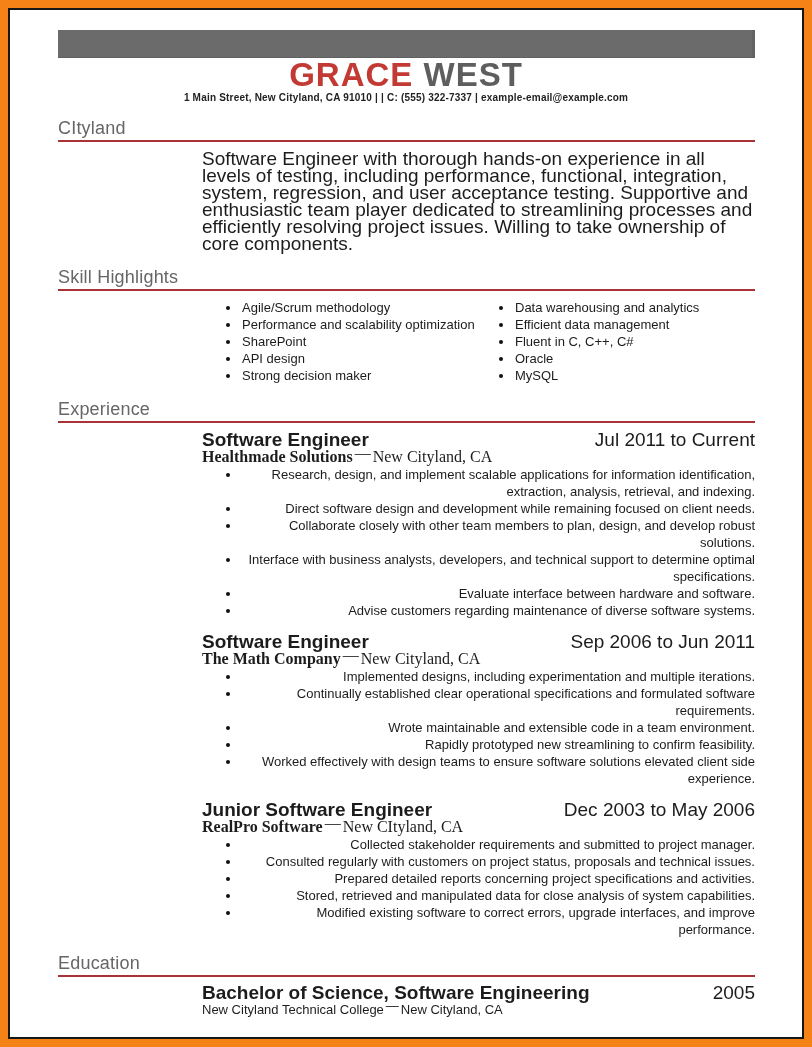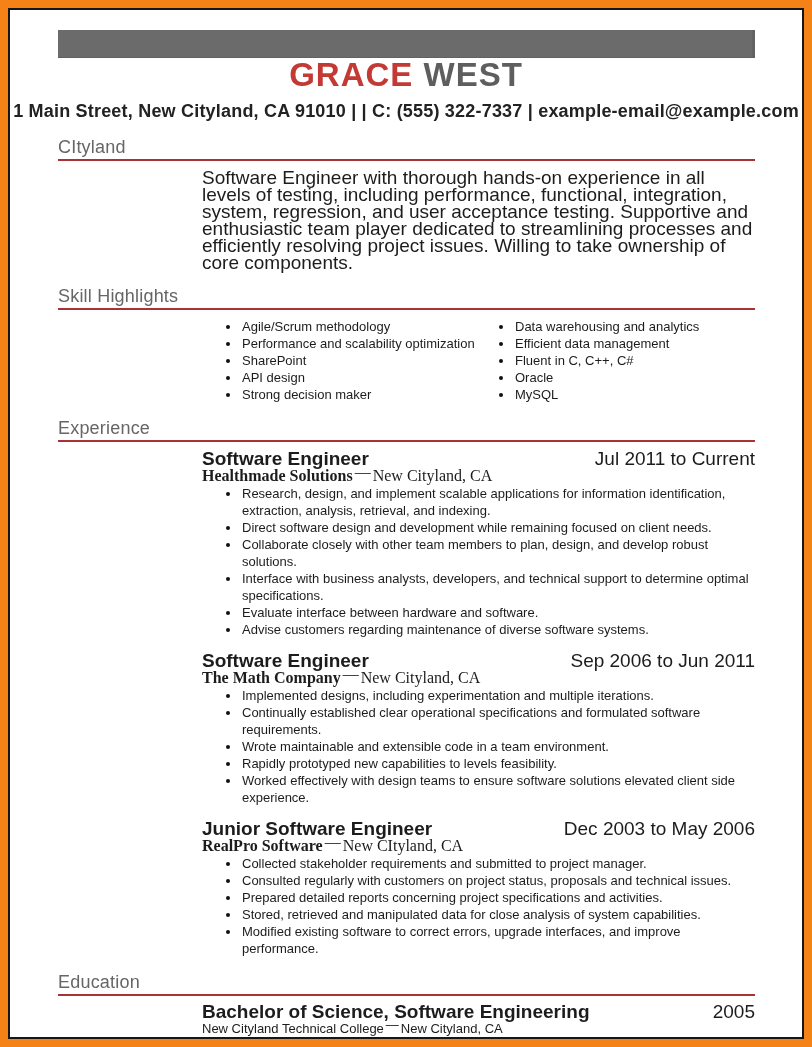--- a/index.html
+++ b/index.html
@@ -30,23 +30,23 @@
   .name {
     text-align: center;
     font-size: 33px;
     font-weight: bold;
     letter-spacing: 1px;
     line-height: 34px;
   }
   .name .first { color: #c33a34; }
   .name .last  { color: #5e5e5e; }
   .contact {
-    margin-top: 9px;
+    margin-top: 0;
     text-align: center;
-    font-size: 18px;
+    font-size: 10px;
     font-weight: bold;
     color: #222222;
     letter-spacing: 0.2px;
   }
   .section { padding: 0 47px 0 48px; }
   .section h2 {
     margin-top: 15px;
     font-size: 18px;
     font-weight: normal;
     color: #666666;
@@ -88,21 +88,21 @@
     justify-content: space-between;
     font-size: 19px;
     line-height: 17px;
   }
   .job-title, .degree { font-weight: bold; }
   .dates { font-weight: normal; color: #1c1c1c; }
   .company-line { font-size: 16px; line-height: 17px; font-family: Liberation Serif, serif; }
   .company, .school-bold { font-weight: bold; }
   .sep { position: relative; top: -4px; padding: 0 2px; font-weight: normal; }
   .school-line { font-size: 13px; line-height: 17px; }
-  .job ul.blist { margin-top: 1px; }
+  .job ul.blist { margin-top: 1px; text-align: right; }
   .edu-block { margin-top: 7px; }
 </style>
 </head>
 <body>
 
 <div class="page">
   <div class="inner">
 
     <div class="topbar"></div>
 
@@ -170,21 +170,21 @@
             <span class="job-title">Software Engineer</span>
             <span class="dates">Sep 2006 to Jun 2011</span>
           </div>
           <div class="company-line">
             <span class="company">The Math Company</span><span class="sep">—</span><span>New Cityland, CA</span>
           </div>
           <ul class="blist">
             <li>Implemented designs, including experimentation and multiple iterations.</li>
             <li>Continually established clear operational specifications and formulated software requirements.</li>
             <li>Wrote maintainable and extensible code in a team environment.</li>
-            <li>Rapidly prototyped new capabilities to levels feasibility.</li>
+            <li>Rapidly prototyped new streamlining to confirm feasibility.</li>
             <li>Worked effectively with design teams to ensure software solutions elevated client side experience.</li>
           </ul>
         </div>
 
         <div class="job">
           <div class="job-head">
             <span class="job-title">Junior Software Engineer</span>
             <span class="dates">Dec 2003 to May 2006</span>
           </div>
           <div class="company-line">

